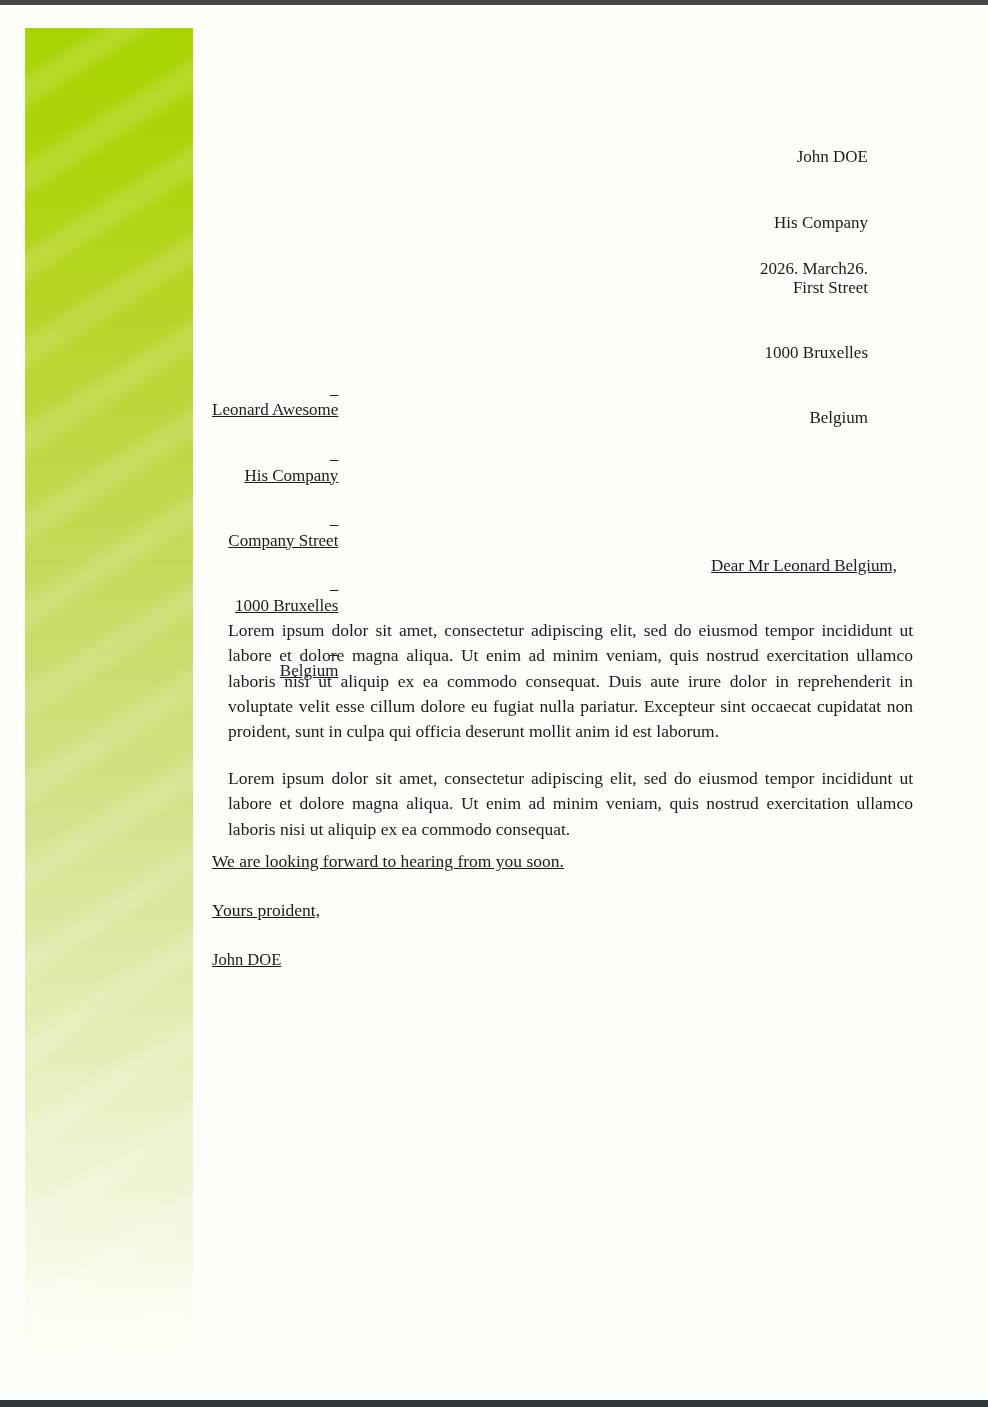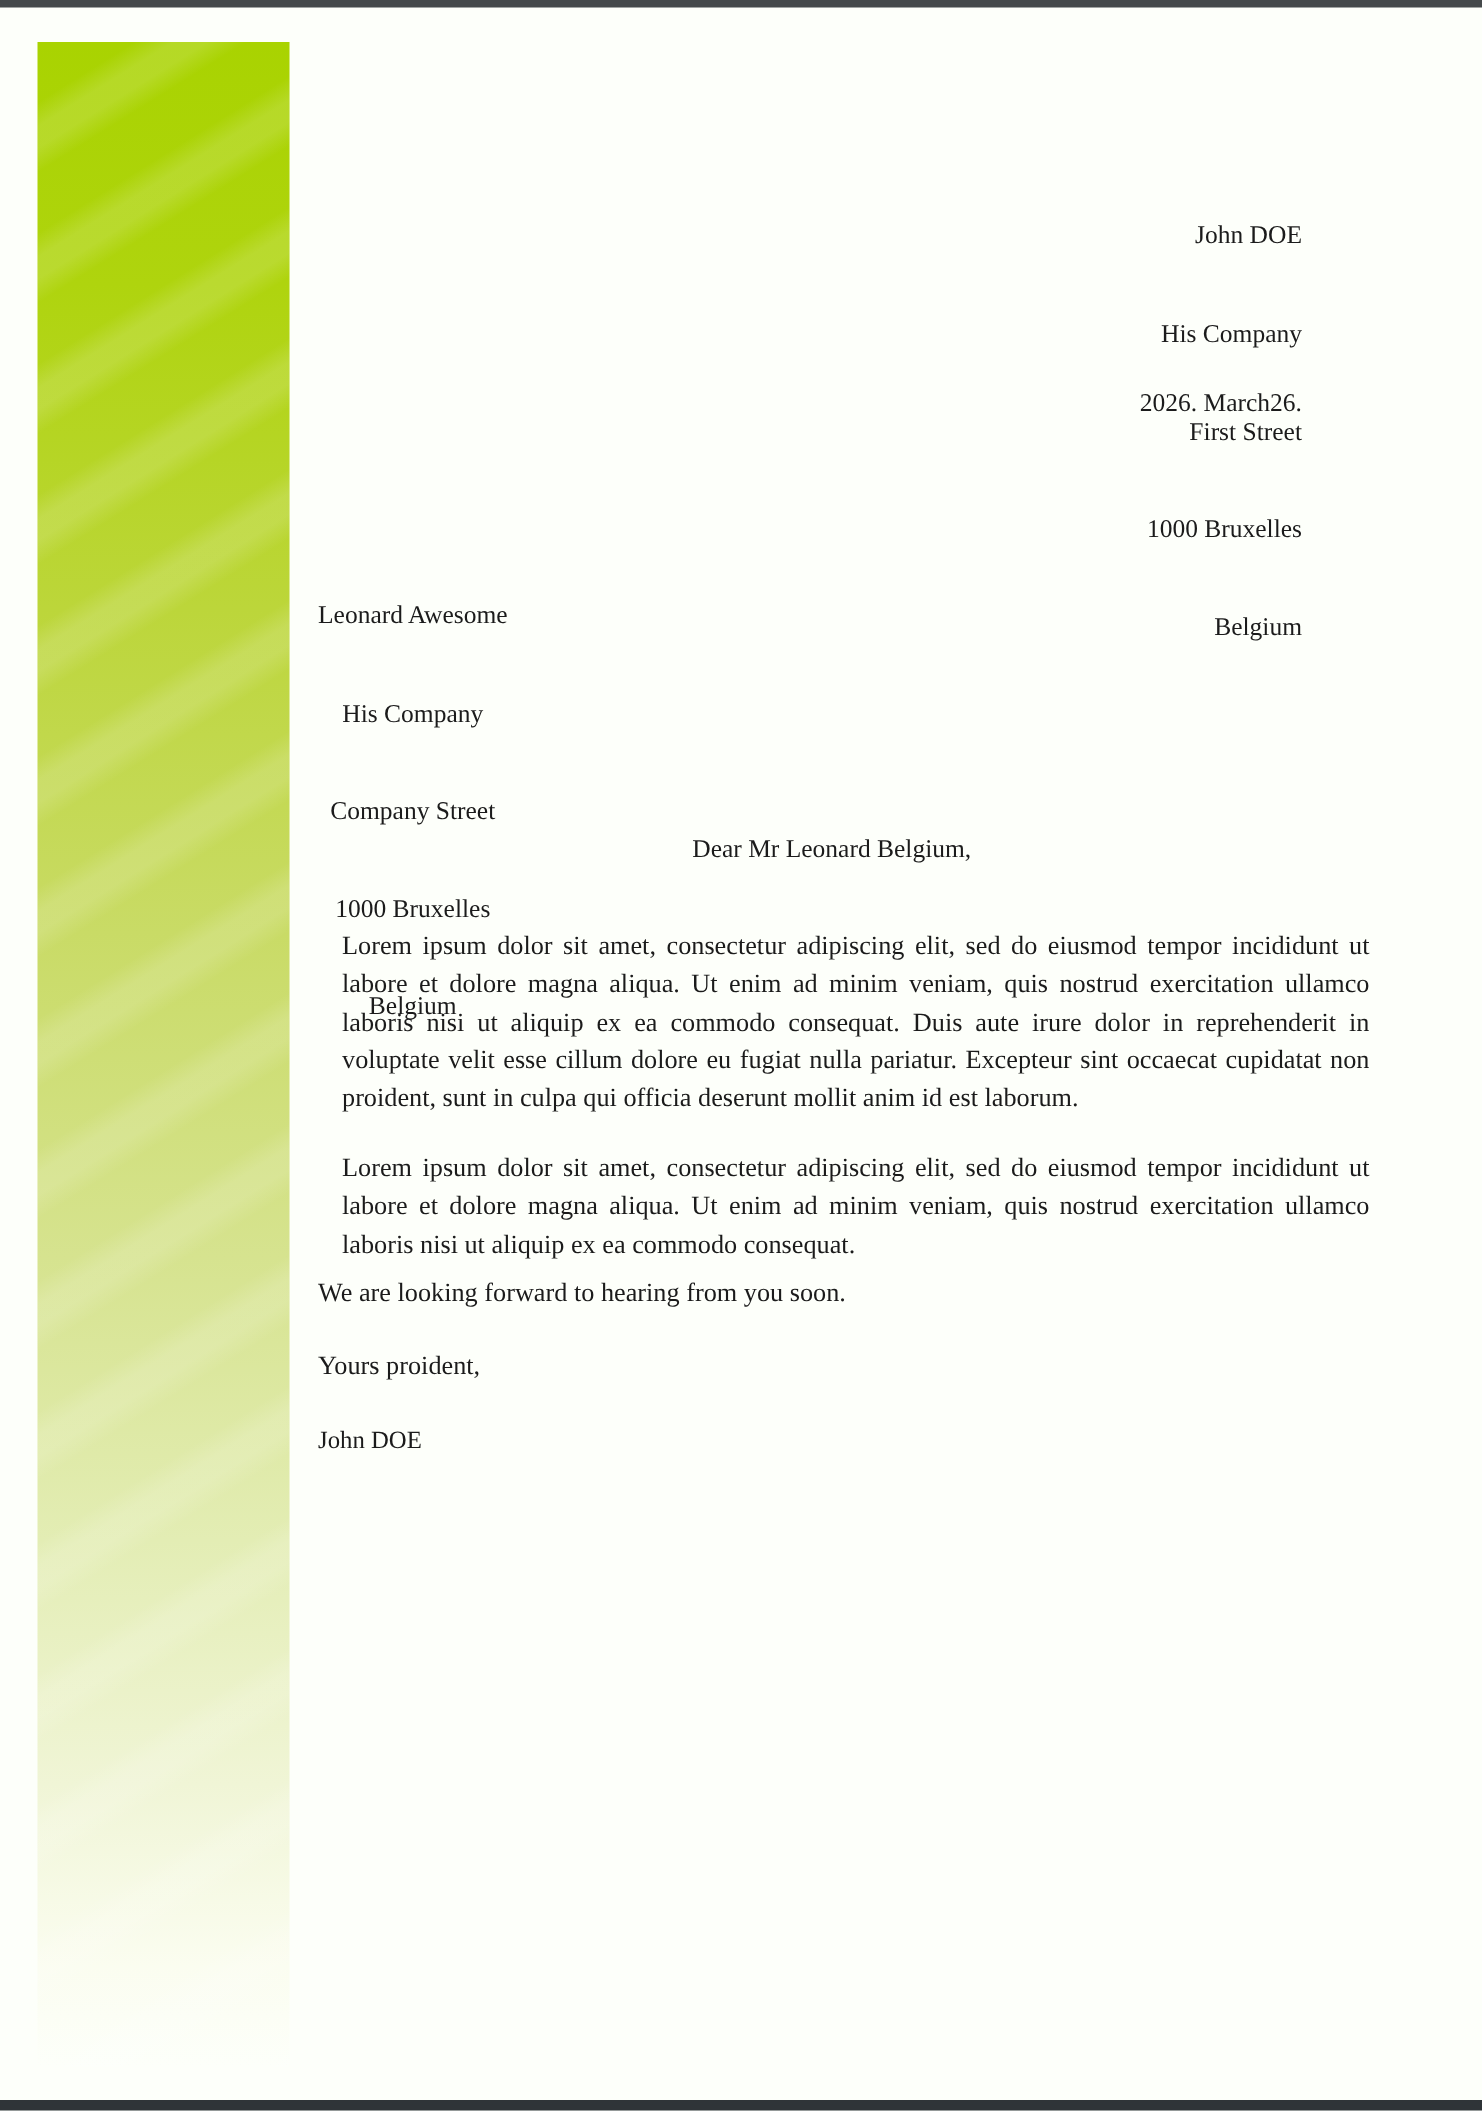--- a/index.html
+++ b/index.html
@@ -59,21 +59,22 @@
     font-size: 17px;
     line-height: 21.7px;
     white-space: pre;
   }
   .right-col {
     right: 120px;
     text-align: right;
   }
   .left-col {
     left: 212px;
-    text-align: center;
+    text-align: right;
+    text-decoration: underline;
   }
   .sender-block   { top: 103px; }
   .date-line      { top: 258px; }
   .recipient-block{ top: 356px; }
   .salutation     { top: 555px; width: 685px; }
   .body-para {
     position: absolute;
     left: 212px;
     width: 685px;
     margin: 16px;

